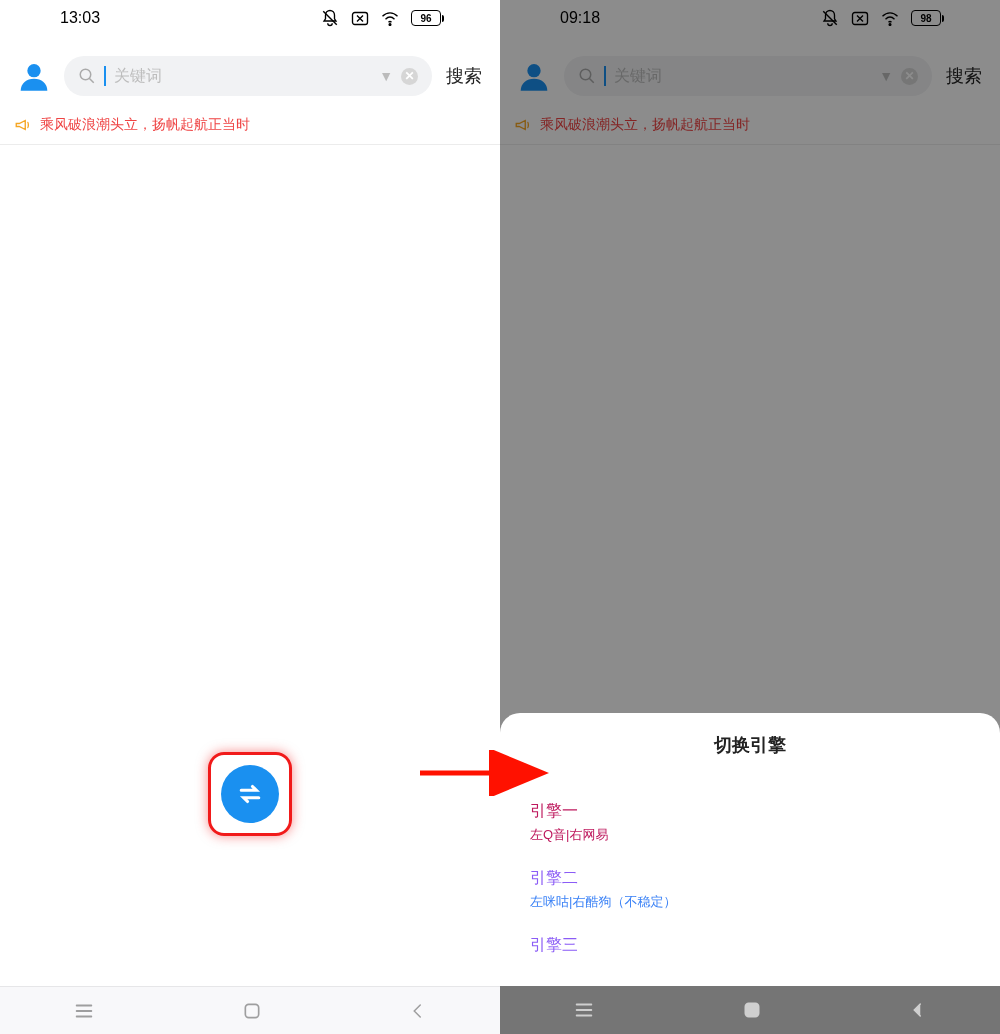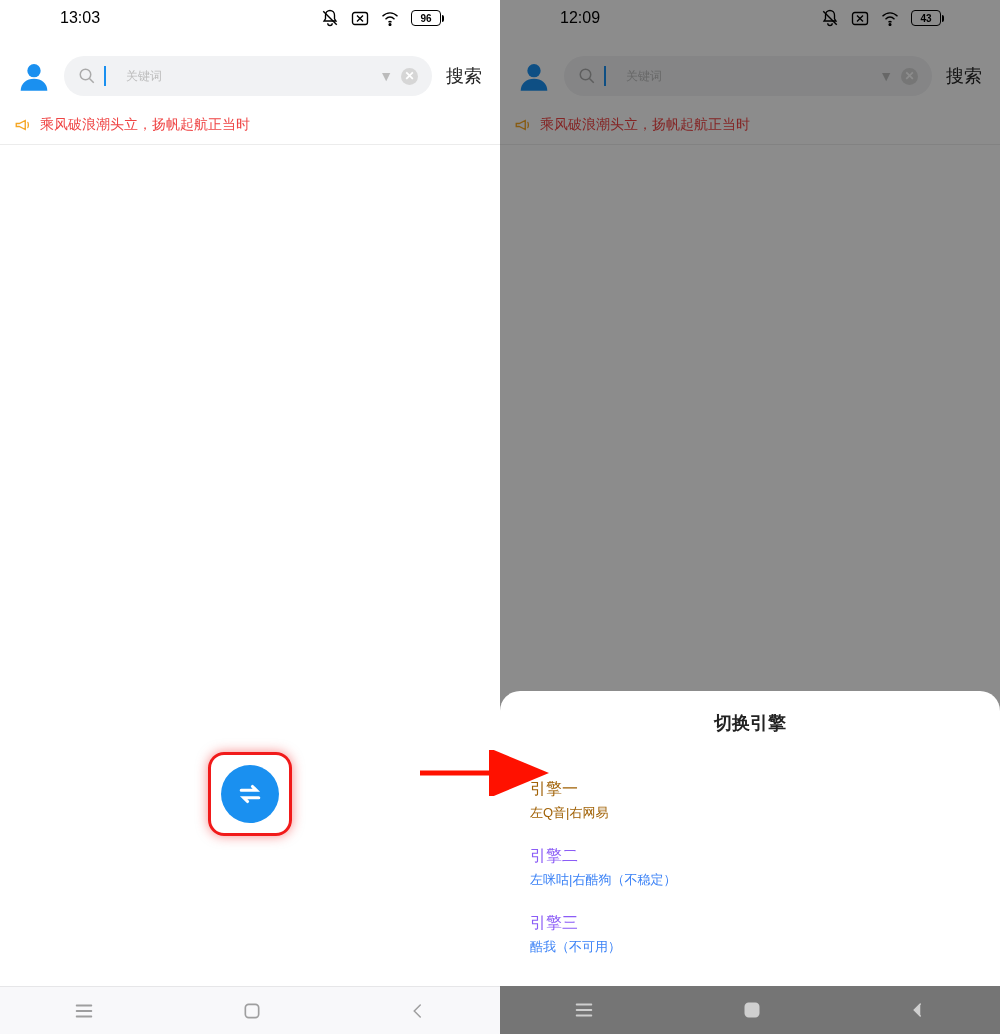--- a/index.html
+++ b/index.html
@@ -44,21 +44,21 @@
 
 .search-row {
   display: flex; align-items: center; padding: 20px 18px 14px; gap: 14px;
 }
 .avatar-icon svg { display: block; }
 .search-pill {
   flex: 1; height: 40px; background: #f1f2f4; border-radius: 20px;
   display: flex; align-items: center; padding: 0 14px; gap: 8px; color: #aaa;
 }
 .search-pill .cursor { border-left: 2px solid #1a90f0; height: 20px; }
-.search-pill .placeholder { flex: 1; color: #bdbdbd; font-size: 12px; margin-left: 12px; }
+.search-pill .placeholder { flex: 1; color: #bdbdbd; font-size: 16px; }
 .search-pill .tri { color: #bbb; font-size: 14px; }
 .search-pill .clear {
   width: 17px; height: 17px; border-radius: 50%; background: #d6d6d6;
   color: #fff; font-size: 12px; display: flex; align-items: center; justify-content: center;
   font-weight: 700;
 }
 .search-btn { font-size: 18px; color: #222; font-weight: 400; }
 
 
 .announce {
@@ -98,21 +98,21 @@
 .sheet {
   position: absolute; left: 0; right: 0; bottom: 0;
   background: #fff; border-radius: 20px 20px 0 0; padding: 20px 24px 18px;
   pointer-events: auto;
 }
 .sheet-title { text-align: center; font-size: 18px; font-weight: 600; color: #222; margin-bottom: 32px; }
 .engine { padding: 12px 6px; }
 .engine .name { font-size: 16px; font-weight: 500; }
 .engine .desc { font-size: 13px; margin-top: 4px; }
 .engine.active .name,
-.engine.active .desc { color: #a16207; }
+.engine.active .desc { color: #be185d; }
 .engine:not(.active) .name { color: #8b5cf6; }
 .engine:not(.active) .desc { color: #3b82f6; }
 
 
 .arrow-annotation { position: absolute; left: 414px; top: 750px; z-index: 100; }
 </style>
 </head>
 <body>
 
 <div class="phone left">
@@ -195,40 +195,40 @@
         <rect x="4" y="4" width="16" height="16" rx="4"></rect>
       </svg>
     <svg width="18" height="20" viewBox="0 0 24 24" fill="none" stroke="#555" stroke-width="2" stroke-linecap="round">
         <path d="M15 4L7 12l8 8"></path>
       </svg>
   </div>
 </div>
 
 <div class="phone right">
   <div class="status-bar">
-    <span>12:09</span>
+    <span>09:18</span>
     <div class="status-right">
       <svg width="18" height="18" viewBox="0 0 24 24" fill="none" stroke="#000" stroke-width="1.8">
           <path d="M6 8a6 6 0 1 1 12 0v5l2 3H4l2-3V8z"></path>
           <path d="M9 19a3 3 0 0 0 6 0"></path>
           <path d="M3 3l18 18"></path>
         </svg>
       <svg width="18" height="15" viewBox="0 0 24 20" fill="none" stroke="#000" stroke-width="1.8">
           <rect x="2" y="2" width="20" height="16" rx="3"></rect>
           <path d="M8 6l8 8M16 6l-8 8"></path>
         </svg>
       <svg width="18" height="15" viewBox="0 0 24 20" fill="none" stroke="#000" stroke-width="1.8">
           <path d="M2 7c6-6 14-6 20 0"></path>
           <path d="M6 11c4-4 8-4 12 0"></path>
           <path d="M10 15c1.3-1.3 2.7-1.3 4 0"></path>
           <circle cx="12" cy="18" r="1.2" fill="#000"></circle>
         </svg>
       <div class="battery-wrap">
         <div class="battery-body">
-            <span>43</span>
+            <span>98</span>
           </div>
         <div class="battery-nub"></div>
       </div>
     </div>
   </div>
 
   <div class="app-body">
     <div class="search-row">
       <span class="avatar-icon">
         <svg width="32" height="32" viewBox="0 0 24 24" fill="#1a90f0">
@@ -266,21 +266,20 @@
       <div class="engine active">
         <div class="name">引擎一</div>
         <div class="desc">左Q音|右网易</div>
       </div>
       <div class="engine">
         <div class="name">引擎二</div>
         <div class="desc">左咪咕|右酷狗（不稳定）</div>
       </div>
       <div class="engine">
         <div class="name">引擎三</div>
-        <div class="desc">酷我（不可用）</div>
       </div>
     </div>
   </div>
 
   <div class="nav-bar">
     <svg width="22" height="22" viewBox="0 0 24 24" stroke="#e6e6e6" stroke-width="2" stroke-linecap="round">
         <path d="M4 6h16M4 12h16M4 18h16"></path>
       </svg>
     <svg width="20" height="20" viewBox="0 0 24 24" fill="none" stroke="#e6e6e6" stroke-width="2">
         <rect x="4" y="4" width="16" height="16" rx="4"></rect>

